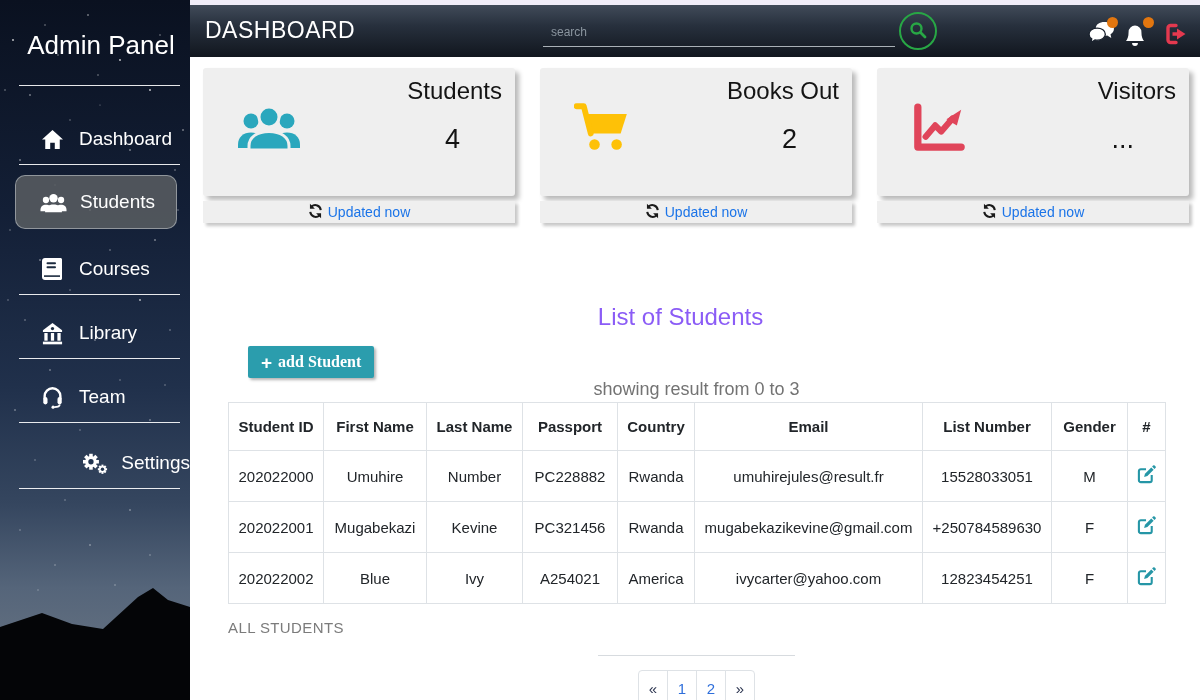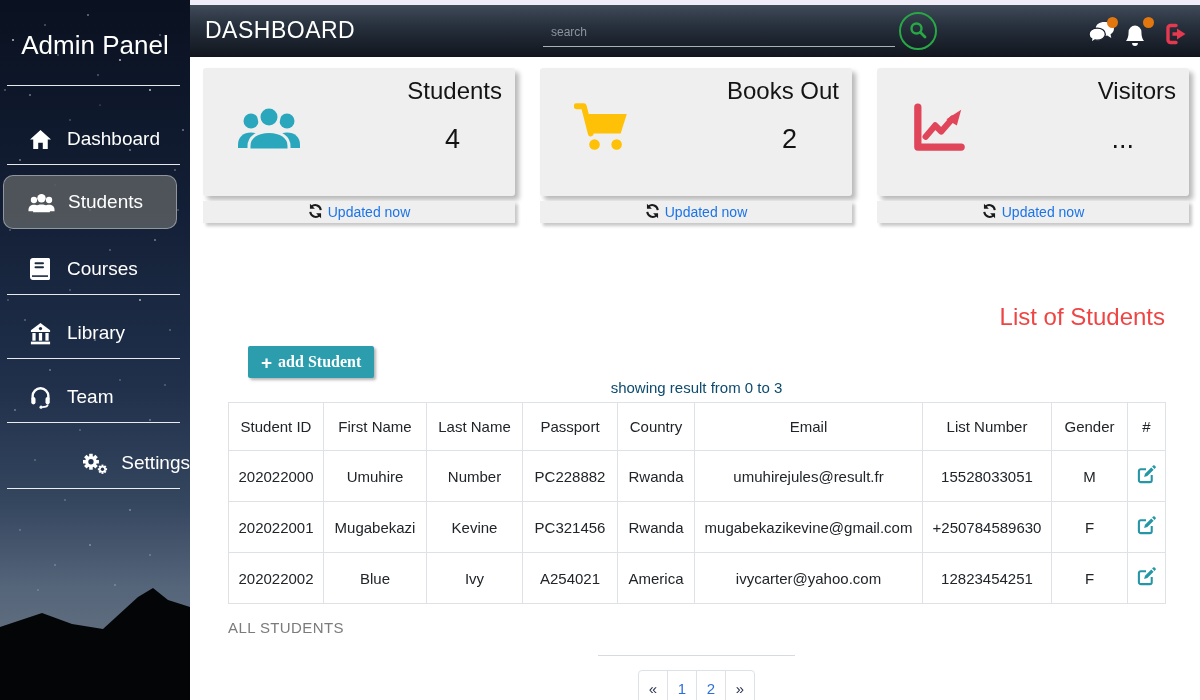--- a/index.html
+++ b/index.html
@@ -7,21 +7,21 @@
     font-family:"Liberation Sans", sans-serif; }
   #stage { position:relative; width:1200px; height:700px; }
 
   
   #top-strip { position:absolute; left:80px; top:0; width:1120px; height:5px; background:#f1edf8; }
 
   
   #sidebar { position:absolute; left:0; top:0; width:190px; height:700px; overflow:hidden;
     background:linear-gradient(180deg,#0a1120 0%, #131f36 30%, #20304b 55%, #35465f 72%, #55657a 84%, #6e7884 100%); }
   #sidebar svg.sb-bg { position:absolute; left:0; top:0; z-index:0; }
-  .sb-content { position:relative; z-index:2; }
+  .sb-content { position:relative; z-index:2;padding-left:12px; }
   .sb-title { margin-top:30px; text-align:center; color:#fff; font-size:26px; font-weight:400; height:30px; }
   .sb-divider { height:1px; background:rgba(255,255,255,0.9); margin:0 10px 0 7px; }
   .d1 { margin-top:25px; }
   .sb-item { display:flex; align-items:center; gap:13px; color:#fff; font-size:19px;
     height:50px; padding-left:26px; cursor:pointer; }
   .sb-item .ico { width:28px; display:flex; justify-content:center; align-items:center; }
   .sb-item.mt-dash { margin-top:28px; }
   .sb-item.active { margin:10px 13px 0 3px; height:54px; padding-left:23px;
     background:rgba(88,92,97,0.88); border:1px solid rgba(200,205,210,0.55); border-radius:10px; }
   .sb-item.mt-courses { margin-top:15px; }
@@ -48,35 +48,35 @@
   .card { position:absolute; top:11px; width:312px; height:128px; background:#efefef; border-radius:3px;
     box-shadow:4px 4px 5px rgba(0,0,0,0.28); cursor:pointer; }
   .card-icon { position:absolute; left:34px; top:34px; }
   .card-title { position:absolute; right:13px; top:9px; font-size:24px; color:#141414; }
   .card-value { position:absolute; right:55px; top:56px; font-size:27px; color:#141414; }
   .card-footer { position:absolute; width:312px; height:22px; top:144px; background:#efefef;
     box-shadow:3px 3px 3px rgba(0,0,0,0.22); display:flex; align-items:center; justify-content:center;
     gap:5px; font-size:14px; color:#1b74e8; cursor:pointer; }
   .c1 { left:13px; } .c2 { left:350px; } .c3 { left:687px; }
 
-  .list-heading { position:absolute; top:246px; left:38px; width:937px; text-align:right;
-    font-size:24px; color:#ef4444; }
+  .list-heading { position:absolute; top:246px; left:22px; width:937px; text-align:center;
+    font-size:24px; color:#8b5cf6; }
   .add-btn { position:absolute; left:58px; top:289px; height:32px; padding:0 13px;
     background:#2b9dad; border:none; border-radius:2px; box-shadow:2px 2px 3px rgba(0,0,0,0.3);
     color:#fff; display:flex; align-items:center; gap:6px; cursor:pointer; }
   .add-btn .plus { font-family:"Liberation Sans",sans-serif; font-weight:bold; font-size:19px; line-height:1; }
   .add-btn .lbl { font-family:"Liberation Serif",serif; font-weight:bold; font-size:16px; }
   .result-text { position:absolute; top:322px; left:38px; width:937px; text-align:center;
-    font-size:15px; color:#0c4a6e; }
+    font-size:18px; color:#737373; }
 
   table.students { position:absolute; top:345px; left:38px; width:937px; border-collapse:collapse;
     table-layout:fixed; background:#fff; }
   table.students th, table.students td { border:1px solid #dee2e6; text-align:center;
     font-size:15px; color:#212529; overflow:hidden; white-space:nowrap; }
-  table.students th { height:48px; font-weight:normal; }
+  table.students th { height:48px; font-weight:bold; }
   table.students td { height:51px; }
   .edit-cell { cursor:pointer; }
 
   .all-students { position:absolute; top:562px; left:38px; width:937px; text-align:left;
     font-size:15px; color:#7b7b7b; letter-spacing:0.4px; }
   .bottom-hr { position:absolute; top:598px; left:408px; width:197px; border-top:1px solid #d7dbdf; }
 
   .pagination { position:absolute; top:613px; left:448px; display:flex; }
   .page-btn { width:30px; height:36px; border:1px solid #dee2e6; background:#fff; margin-left:-1px;
     display:flex; align-items:center; justify-content:center; font-size:15px; cursor:pointer; color:#2c3550; }

